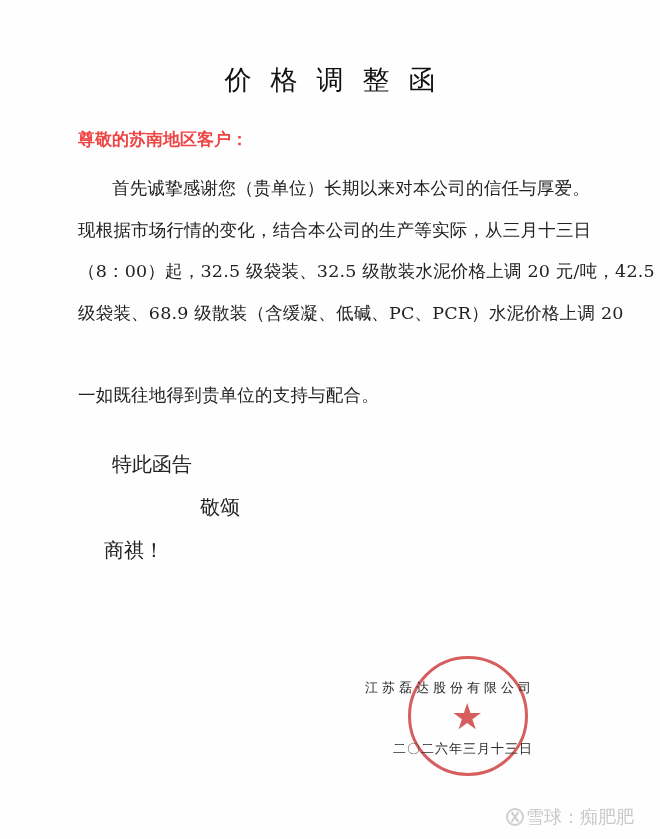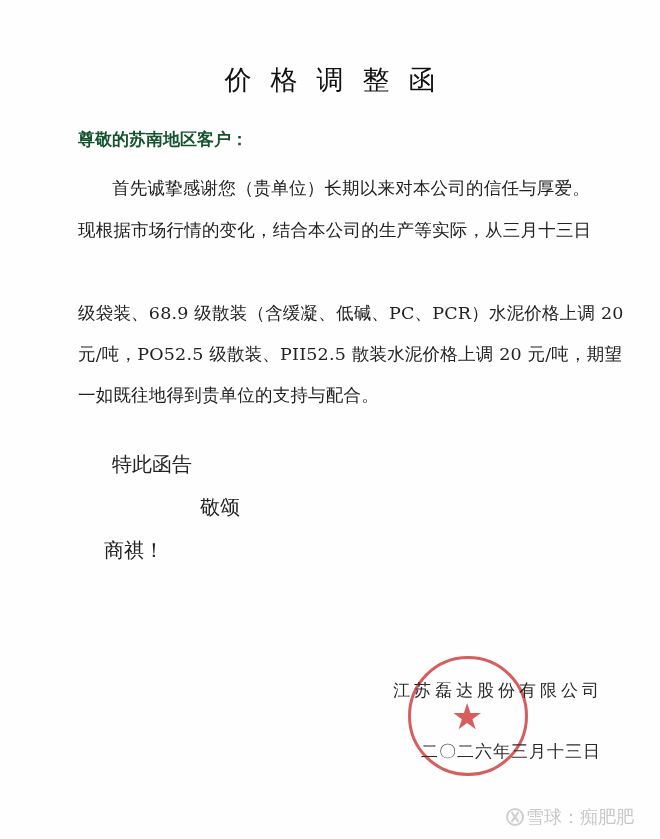--- a/index.html
+++ b/index.html
@@ -35,46 +35,45 @@
     box-sizing: border-box;
     color: #111;
   }
   .greeting {
     position: absolute;
     top: 128px;
     left: 78px;
     font-family: "DejaVu Sans", "Liberation Sans", sans-serif;
     font-size: 17px;
     font-weight: bold;
-    color: #14532d;
+    color: #ef4444;
   }
   .body-line {
     position: absolute;
     left: 78px;
     font-size: 17.5px;
     white-space: nowrap;
     color: #222;
     letter-spacing: 0.2px;
   }
   .body-line.indent { left: 112px; }
   .closing {
     position: absolute;
     font-size: 20px;
     color: #222;
     white-space: nowrap;
   }
   .signature {
     position: absolute;
     font-family: "DejaVu Sans", "Liberation Sans", sans-serif;
-    font-size: 17px;
+    font-size: 13px;
     color: #2a2a2a;
     white-space: nowrap;
     letter-spacing: 4px;
     z-index: 2;
-    margin-left: 28px;
   }
   .stamp {
     position: absolute;
     left: 408px;
     top: 656px;
     width: 120px;
     height: 120px;
     border: 3px solid rgba(200, 40, 40, 0.75);
     border-radius: 50%;
     z-index: 1;
@@ -122,22 +121,22 @@
 <body>
 
 <div class="page">
 
   <div class="title">价格调整函</div>
 
   <div class="greeting">尊敬的苏南地区客户：</div>
 
   <div class="body-line" style="top:218px;">现根据市场行情的变化，结合本公司的生产等实际，从三月十三日</div>
   <div class="body-line indent" style="top:176px;">首先诚挚感谢您（贵单位）长期以来对本公司的信任与厚爱。</div>
+  <div class="body-line" style="top:259px;">（8：00）起，32.5 级袋装、32.5 级散装水泥价格上调 20 元/吨，42.5</div>
   <div class="body-line" style="top:301px;">级袋装、68.9 级散装（含缓凝、低碱、PC、PCR）水泥价格上调 20</div>
-  <div class="body-line" style="top:342px;">元/吨，PO52.5 级散装、PII52.5 散装水泥价格上调 20 元/吨，期望</div>
   <div class="body-line" style="top:383px;">一如既往地得到贵单位的支持与配合。</div>
 
   <div class="closing" style="top:451px; left:112px;">特此函告</div>
   <div class="closing" style="top:494px; left:200px;">敬颂</div>
   <div class="closing" style="top:537px; left:104px;">商祺！</div>
 
   <div class="stamp">
     <span class="stamp-star">★</span>
   </div>
 

